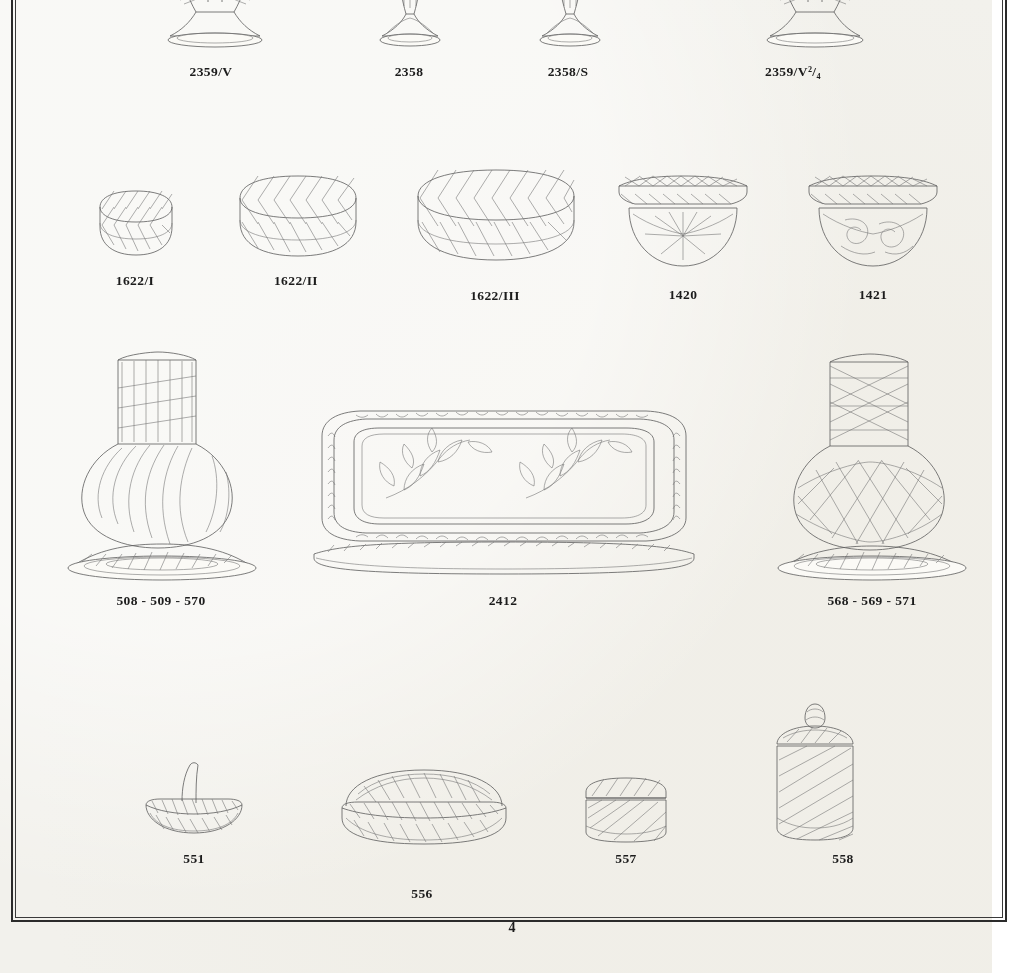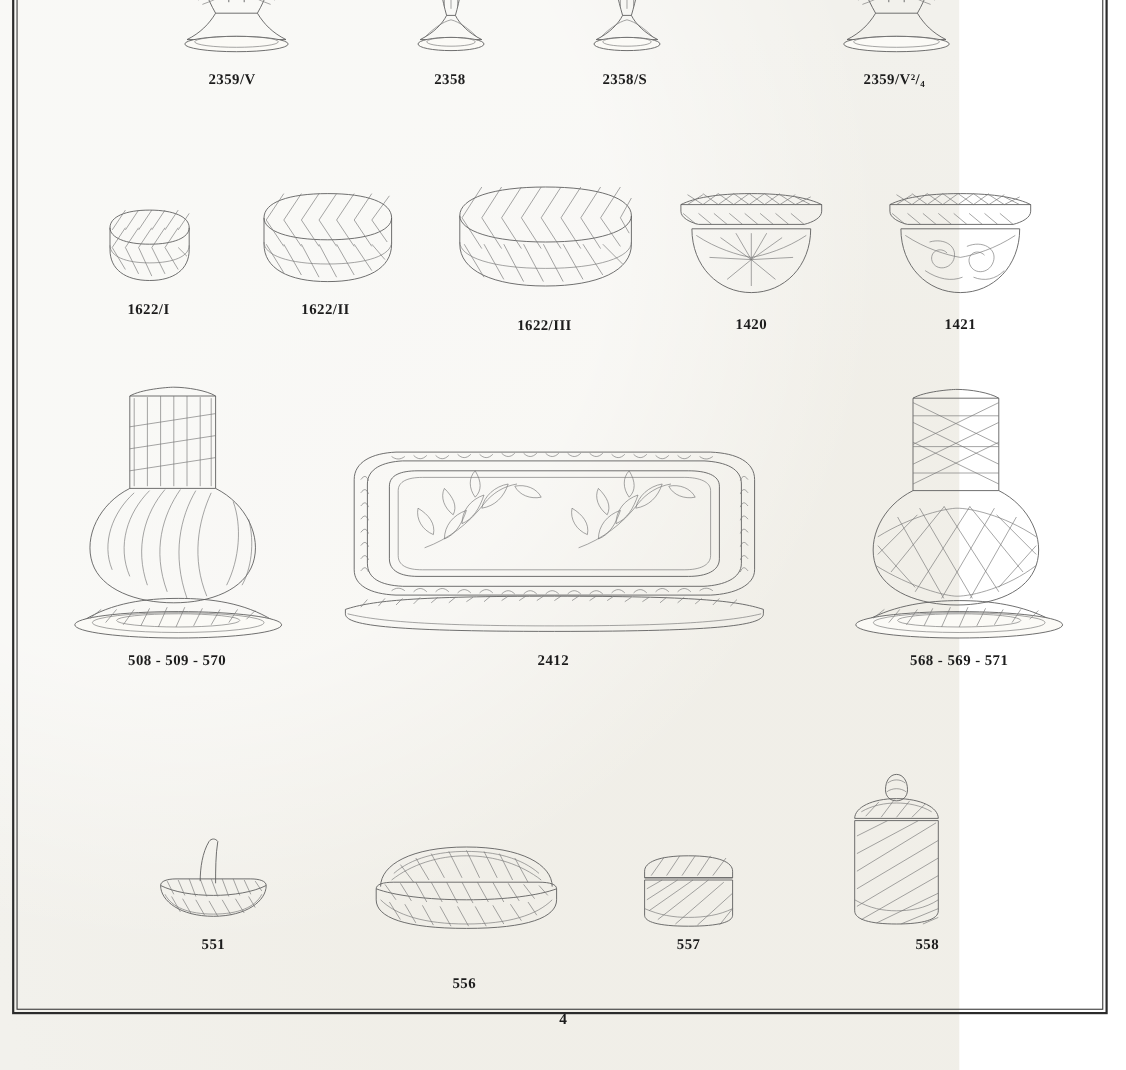--- a/index.html
+++ b/index.html
@@ -8,21 +8,21 @@
     background: #ffffff;
   }
   body {
     width: 1024px;
     height: 973px;
     font-family: "Liberation Serif", serif;
     overflow: hidden;
   }
   #page {
     position: relative;
-    width: 872px;
+    width: 992px;
     height: 973px;
     background: #f2f1ec;
     background-image:
       radial-gradient(circle at 18% 22%, rgba(255,255,255,0.55) 0 38%, rgba(0,0,0,0) 62%),
       radial-gradient(circle at 82% 78%, rgba(240,238,231,0.8) 0 40%, rgba(0,0,0,0) 70%);
   }
   
   #frame-outer {
     position: absolute;
     left: 11px; top: -14px;
@@ -115,21 +115,21 @@
     <svg width="152" height="98" viewBox="0 0 152 98">
       <path class="ln" d="M40 0 C43 24 50 40 58 54 L96 54 C104 40 110 24 113 0"></path>
       <path class="ln" d="M70 0 L70 44 M84 0 L84 44"></path>
       <path class="ln-t" d="M40 0 C62 20 82 32 112 42 M112 0 C92 20 72 32 42 42"></path>
       <path class="ln-t" d="M50 8 C68 28 86 38 108 46 M102 8 C86 28 68 38 46 46"></path>
       <path class="ln" d="M58 54 C52 64 44 72 32 78 L122 78 C110 72 102 64 96 54"></path>
       <ellipse class="ln fillw" cx="77" cy="82" rx="48" ry="7"></ellipse>
       <ellipse class="ln-t" cx="77" cy="80" rx="39" ry="5"></ellipse>
     </svg>
   </div>
-  <div class="caption" style="left:813px; top:64px;">2359/V²/₄</div>
+  <div class="caption" style="left:793px; top:64px;">2359/V²/₄</div>
 
   <div class="plate" style="left:84px; top:185px;">
     <svg width="104" height="80" viewBox="0 0 104 80">
       <path class="ln" d="M16 22 C16 12 30 6 52 6 C74 6 88 12 88 22 L88 42 C88 60 74 70 52 70 C30 70 16 60 16 42 Z"></path>
       <path class="ln" d="M16 22 C16 31 30 37 52 37 C74 37 88 31 88 22"></path>
       <path class="ln-t" d="M18 24 L30 6 M30 24 L42 6 M42 24 L54 6 M54 24 L66 6 M66 24 L78 6 M78 24 L88 9"></path>
       <path class="ln-t" d="M18 40 L30 60 M30 40 L42 64 M42 40 L54 66 M54 40 L66 64 M66 40 L78 60 M78 40 L86 48"></path>
       <path class="ln-t" d="M18 40 L30 22 M30 40 L42 22 M42 40 L54 22 M54 40 L66 22 M66 40 L78 22"></path>
       <path class="ln-t" d="M16 38 C16 48 30 54 52 54 C74 54 88 48 88 38"></path>
     </svg>

